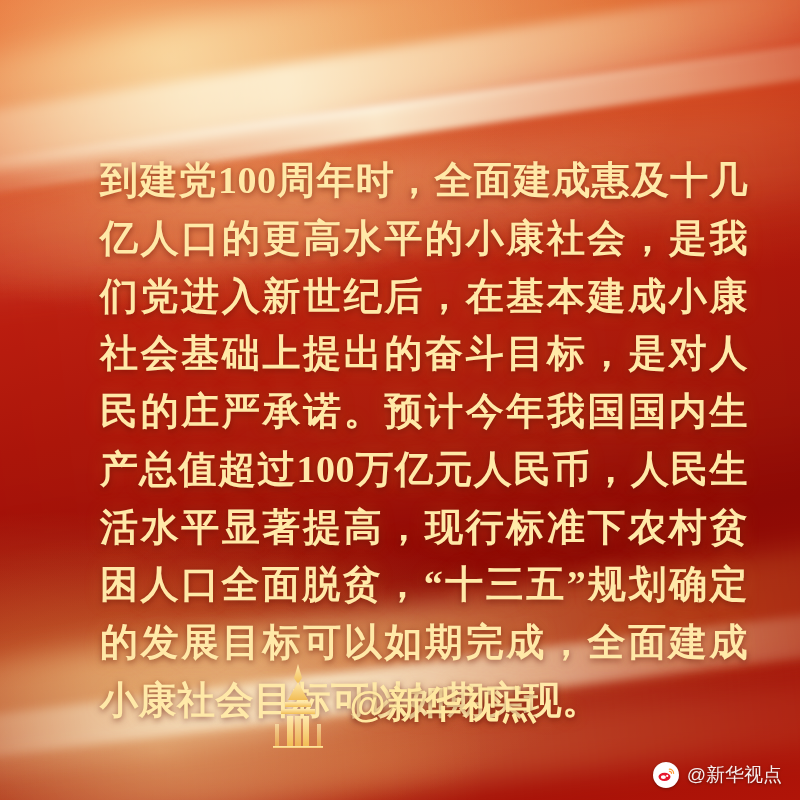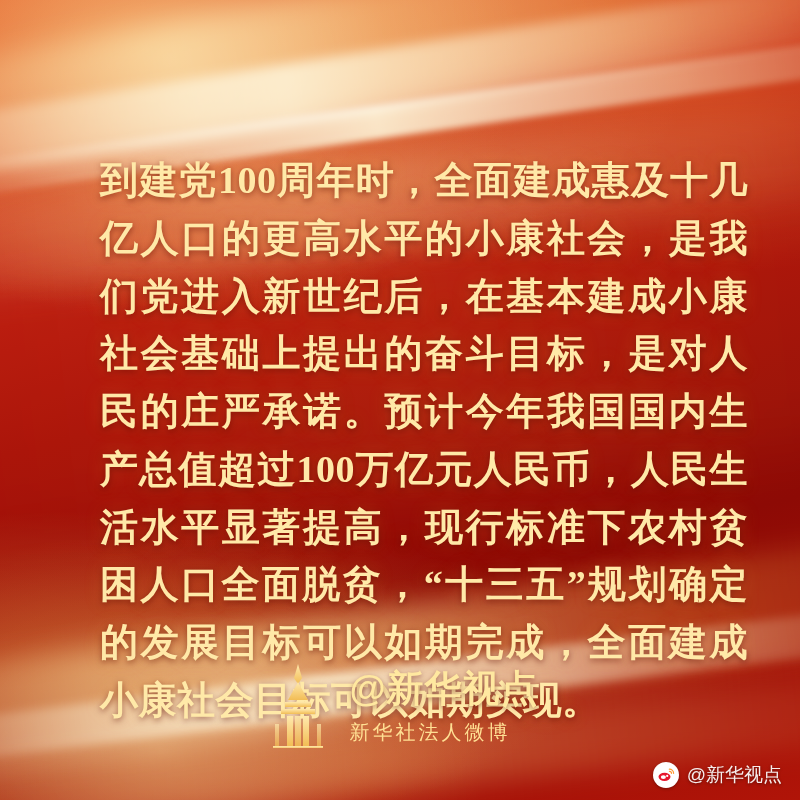--- a/index.html
+++ b/index.html
@@ -162,21 +162,20 @@
         <path d="M26 54 h6 v30 h-6 z" fill="url(#gold)"></path>
         <path d="M42 54 h6 v30 h-6 z" fill="url(#gold)"></path>
         <path d="M34 54 h6 v30 h-6 z" fill="url(#gold)" opacity="0.85"></path>
         <path d="M14 62 h4 v22 h-4 z" fill="url(#gold)" opacity="0.7"></path>
         <path d="M56 62 h4 v22 h-4 z" fill="url(#gold)" opacity="0.7"></path>
         <path d="M12 84 h50 v3 h-50 z" fill="url(#gold)"></path>
       </svg>
     </div>
     <div class="logo-text">
       <div class="logo-main">@新华视点</div>
-      <div class="logo-sub">新华社法人微博</div>
     </div>
   </div>
 
   <div class="watermark">
     <span class="wm-icon">
       <svg viewBox="0 0 24 24" width="18" height="18">
         <ellipse cx="10" cy="14.5" rx="8" ry="5.6" fill="#e6162d"></ellipse>
         <ellipse cx="8.5" cy="14.8" rx="3.4" ry="2.5" fill="#ffffff"></ellipse>
         <circle cx="13.6" cy="13.3" r="1.5" fill="#ffffff"></circle>
         <path d="M16.5 4.2c3.1 0 5.6 2.5 5.6 5.6" stroke="#ff9933" stroke-width="1.7" fill="none" stroke-linecap="round"></path>

